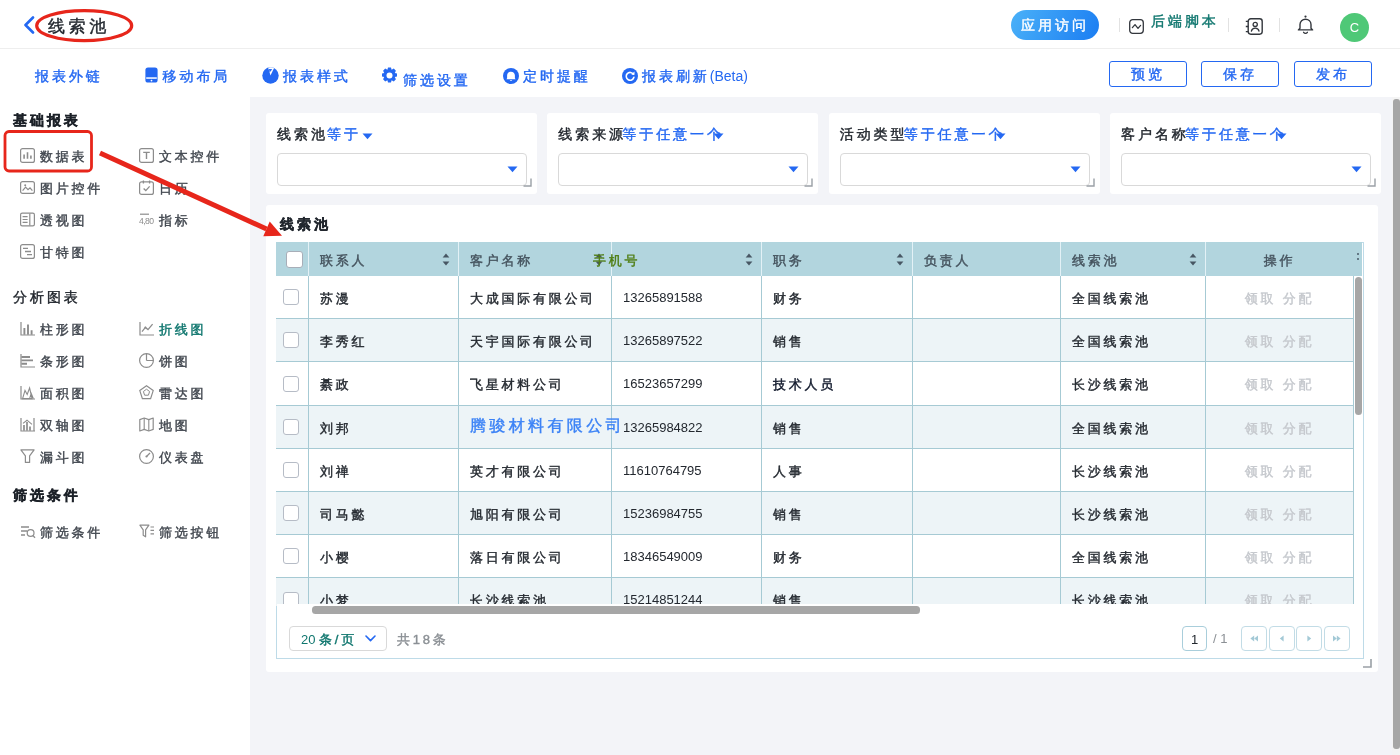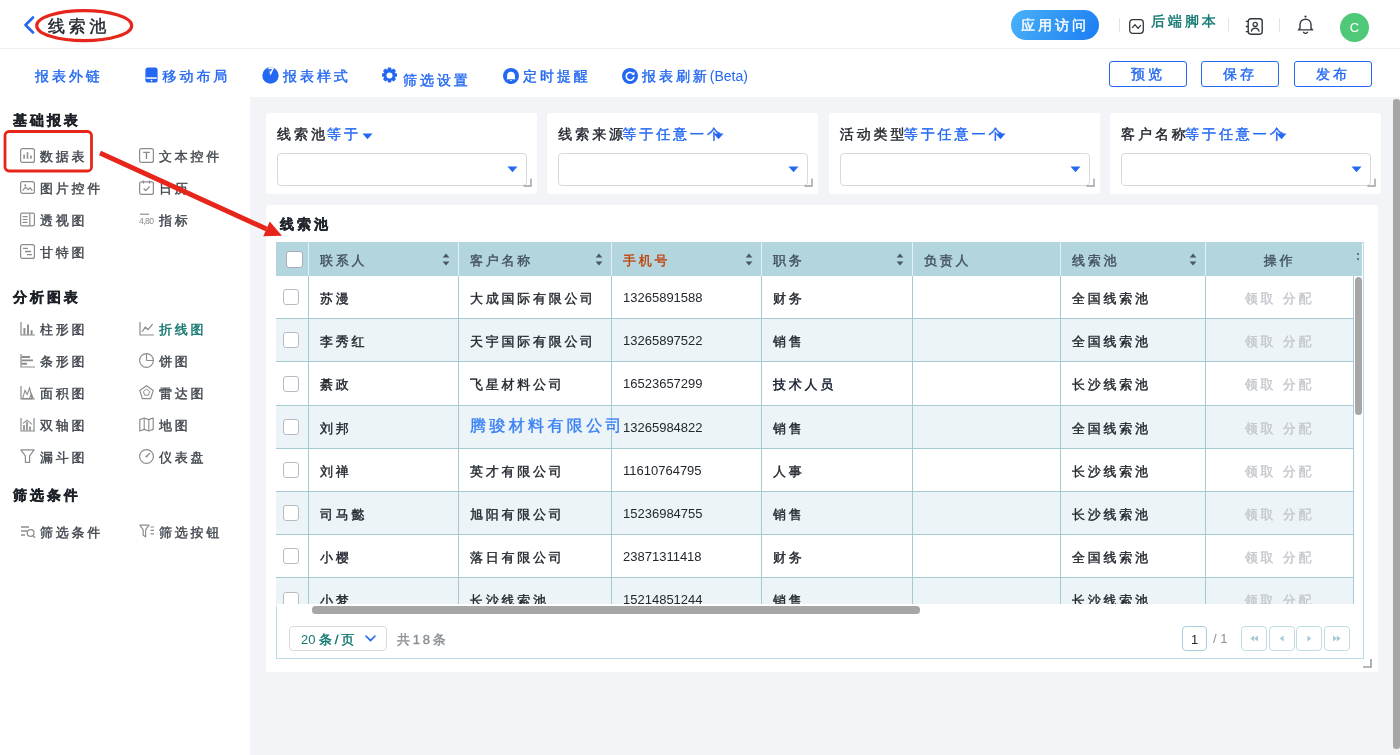--- a/index.html
+++ b/index.html
@@ -111,21 +111,21 @@
 <svg class="abs" style="left:139px;top:211.5px" width="16" height="15" viewBox="0 0 16 15">
       <path d="M1 2.2 H10 " stroke="#8c8c8c" stroke-width="1.2"></path>
       <text x="0" y="12" font-size="8.6" fill="#8c8c8c" font-family="Liberation Sans" textLength="15">4,80</text>
     </svg>
 <div class="abs zh" style="left:159px;top:211.5px;font-size:13px;color:#40464e">指标</div>
 <svg class="abs" style="left:20px;top:243.5px" width="16" height="15" viewBox="0 0 16 15">
       <rect x="0.6" y="0.6" width="13.8" height="13.8" rx="2" fill="none" stroke="#8c8c8c" stroke-width="1.2"></rect>
       <path d="M3 4.4 H8 M5 7.5 H11 M7 10.6 H12" stroke="#8c8c8c" stroke-width="1.4"></path>
     </svg>
 <div class="abs zh" style="left:40px;top:243.5px;font-size:13px;color:#40464e">甘特图</div>
-<div class="abs zh" style="left:13px;top:289px;font-size:14px;font-weight:bold;color:#1c2128">分析图表</div>
+<div class="abs zh" style="left:13px;top:289px;font-size:14px;font-weight:normal;color:#1c2128">分析图表</div>
 <svg class="abs" style="left:20px;top:320.5px" width="16" height="15" viewBox="0 0 16 15">
       <path d="M1 1 V14 H15" fill="none" stroke="#8c8c8c" stroke-width="1.2"></path>
       <path d="M4.4 13.8 V7 M8 13.8 V3.4 M11.6 13.8 V9.2" stroke="#8c8c8c" stroke-width="1.9"></path>
     </svg>
 <div class="abs zh" style="left:40px;top:320.5px;font-size:13px;color:#40464e">柱形图</div>
 <svg class="abs" style="left:139px;top:320.5px" width="16" height="15" viewBox="0 0 16 15">
       <path d="M1 1 V14 H15" fill="none" stroke="#8c8c8c" stroke-width="1.2"></path>
       <path d="M3 10.6 L6.4 6.4 L9 8.6 L13.6 3.2" fill="none" stroke="#8c8c8c" stroke-width="1.3"></path>
       <circle cx="6.4" cy="6.4" r="1" fill="#8c8c8c"></circle>
     </svg>
@@ -247,21 +247,21 @@
       <path d="M4 0.6 L7.4 4.6 H0.6 Z" fill="#475663"></path>
       <path d="M4 12.4 L7.4 8.4 H0.6 Z" fill="#475663"></path>
     </svg>
 <div class="abs" style="left:458px;top:242px;width:1px;height:34px;background:#e3f1f6"></div>
 <div class="abs zh" style="left:470px;top:252px;font-size:13px;color:#44525d">客户名称</div>
 <svg class="abs" style="left:595.0px;top:252.5px" width="8" height="13" viewBox="0 0 8 13">
       <path d="M4 0.6 L7.4 4.6 H0.6 Z" fill="#475663"></path>
       <path d="M4 12.4 L7.4 8.4 H0.6 Z" fill="#475663"></path>
     </svg>
 <div class="abs" style="left:611px;top:242px;width:1px;height:34px;background:#e3f1f6"></div>
-<div class="abs zh" style="left:623px;top:252px;font-size:13px;color:#c2410c">手机号</div>
+<div class="abs zh" style="left:593px;top:252px;font-size:13px;color:#4d7c0f">手机号</div>
 <svg class="abs" style="left:745.0px;top:252.5px" width="8" height="13" viewBox="0 0 8 13">
       <path d="M4 0.6 L7.4 4.6 H0.6 Z" fill="#475663"></path>
       <path d="M4 12.4 L7.4 8.4 H0.6 Z" fill="#475663"></path>
     </svg>
 <div class="abs" style="left:761px;top:242px;width:1px;height:34px;background:#e3f1f6"></div>
 <div class="abs zh" style="left:773px;top:252px;font-size:13px;color:#44525d">职务</div>
 <svg class="abs" style="left:896.0px;top:252.5px" width="8" height="13" viewBox="0 0 8 13">
       <path d="M4 0.6 L7.4 4.6 H0.6 Z" fill="#475663"></path>
       <path d="M4 12.4 L7.4 8.4 H0.6 Z" fill="#475663"></path>
     </svg>
@@ -373,21 +373,21 @@
 <div class="abs" style="left:32px;top:259.2px;width:1px;height:43.2px;background:#a6cad4"></div>
 <div class="abs" style="left:182px;top:259.2px;width:1px;height:43.2px;background:#a6cad4"></div>
 <div class="abs" style="left:335px;top:259.2px;width:1px;height:43.2px;background:#a6cad4"></div>
 <div class="abs" style="left:485px;top:259.2px;width:1px;height:43.2px;background:#a6cad4"></div>
 <div class="abs" style="left:636px;top:259.2px;width:1px;height:43.2px;background:#a6cad4"></div>
 <div class="abs" style="left:784px;top:259.2px;width:1px;height:43.2px;background:#a6cad4"></div>
 <div class="abs" style="left:929px;top:259.2px;width:1px;height:43.2px;background:#a6cad4"></div>
 <div class="abs" style="left:7px;top:272.3px;width:16px;height:16px;background:#fff;border:1px solid #b6bcc6;border-radius:3px"></div>
 <div class="abs zh" style="left:44px;top:273.2px;font-size:13px;color:#23282f">小樱</div>
 <div class="abs zh" style="left:194px;top:273.2px;font-size:13px;color:#23282f">落日有限公司</div>
-<div class="abs " style="left:347px;top:273.2px;font-size:13px;color:#23282f">23871311418</div>
+<div class="abs " style="left:347px;top:273.2px;font-size:13px;color:#23282f">18346549009</div>
 <div class="abs zh" style="left:497px;top:273.2px;font-size:13px;color:#23282f">财务</div>
 <div class="abs zh" style="left:796px;top:273.2px;font-size:13px;color:#23282f">全国线索池</div>
 <div class="abs zh" style="left:929px;top:273.2px;width:149px;text-align:center;font-size:13px;color:#c5c8cd">领取 分配</div>
 <div class="abs" style="left:0;top:302.4px;width:1078px;height:43.2px;background:#edf4f7;border-bottom:1px solid #a6cad4"></div>
 <div class="abs" style="left:32px;top:302.4px;width:1px;height:43.2px;background:#a6cad4"></div>
 <div class="abs" style="left:182px;top:302.4px;width:1px;height:43.2px;background:#a6cad4"></div>
 <div class="abs" style="left:335px;top:302.4px;width:1px;height:43.2px;background:#a6cad4"></div>
 <div class="abs" style="left:485px;top:302.4px;width:1px;height:43.2px;background:#a6cad4"></div>
 <div class="abs" style="left:636px;top:302.4px;width:1px;height:43.2px;background:#a6cad4"></div>
 <div class="abs" style="left:784px;top:302.4px;width:1px;height:43.2px;background:#a6cad4"></div>

